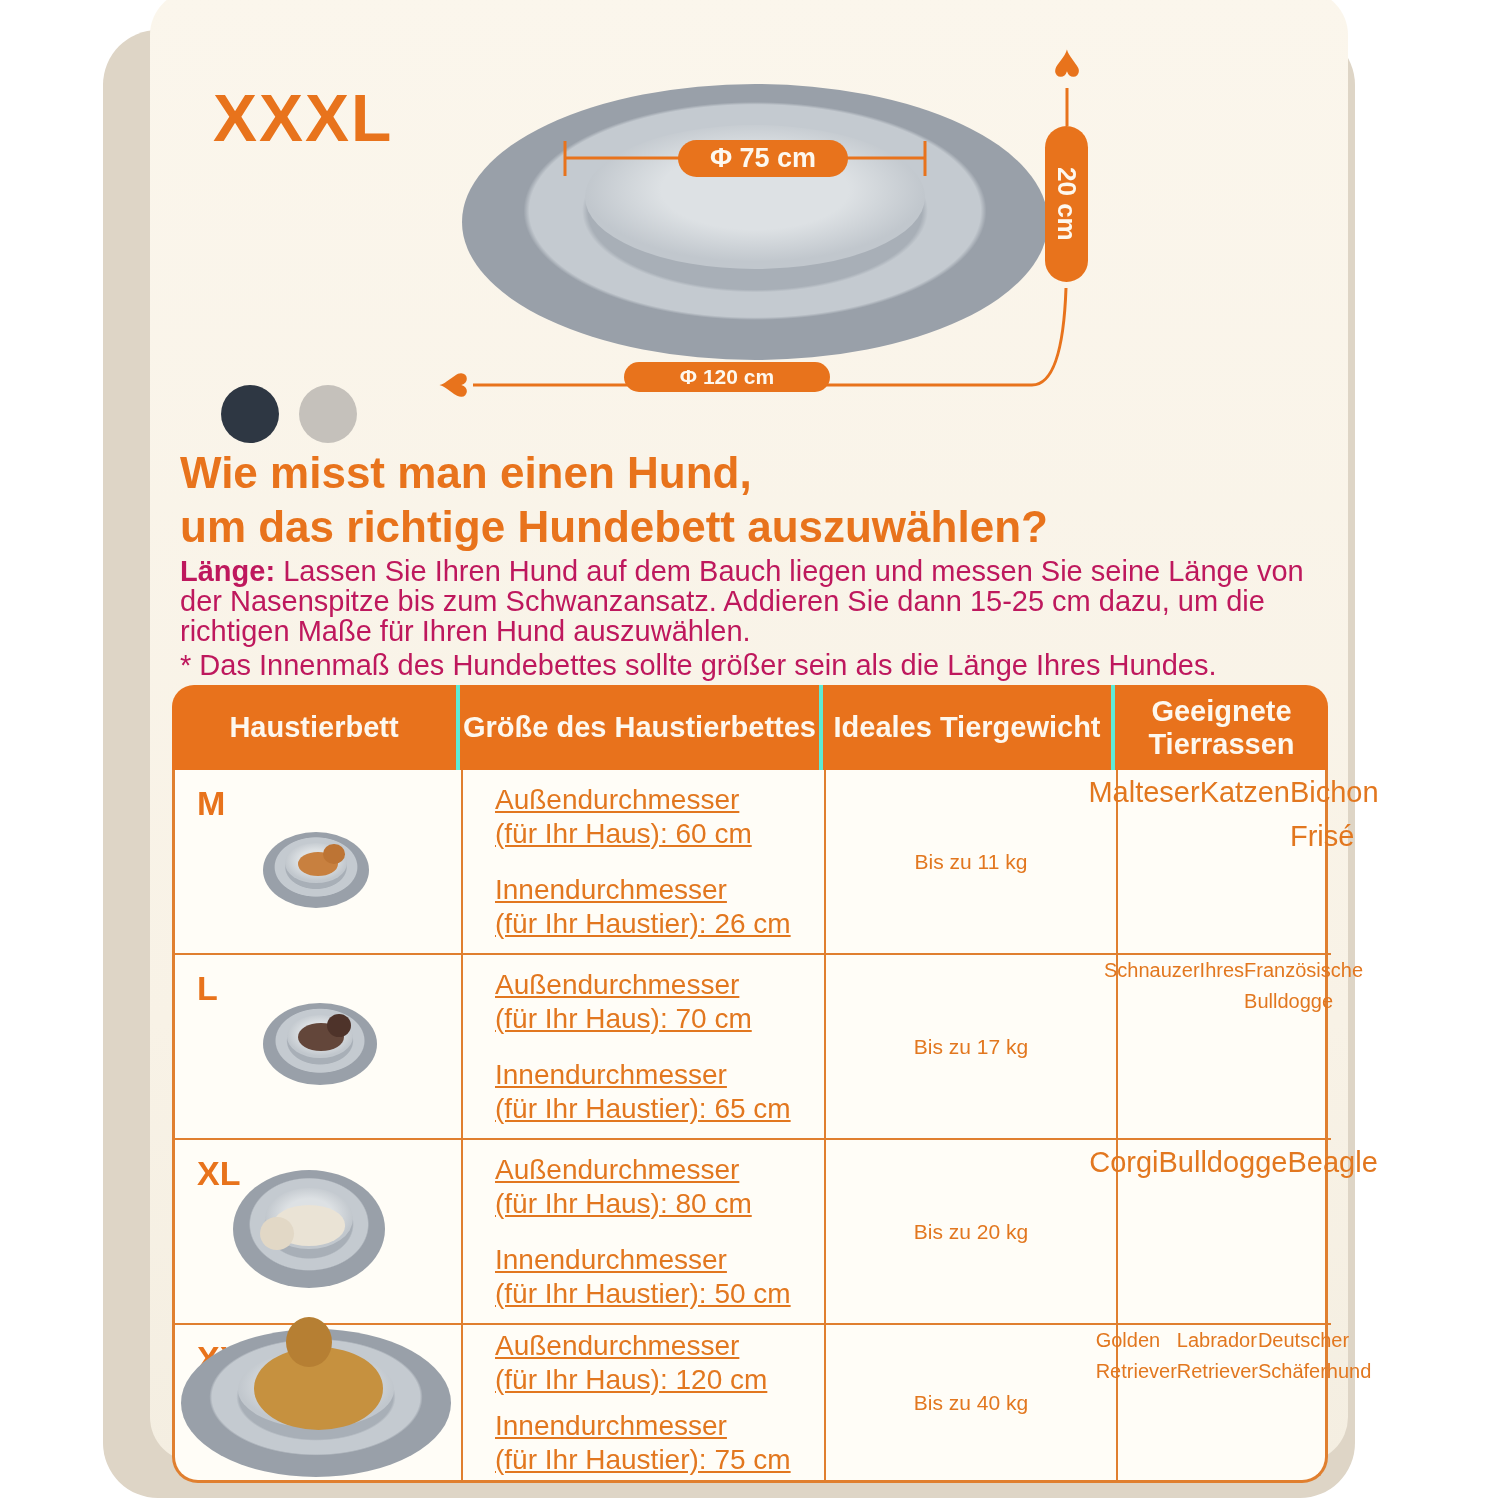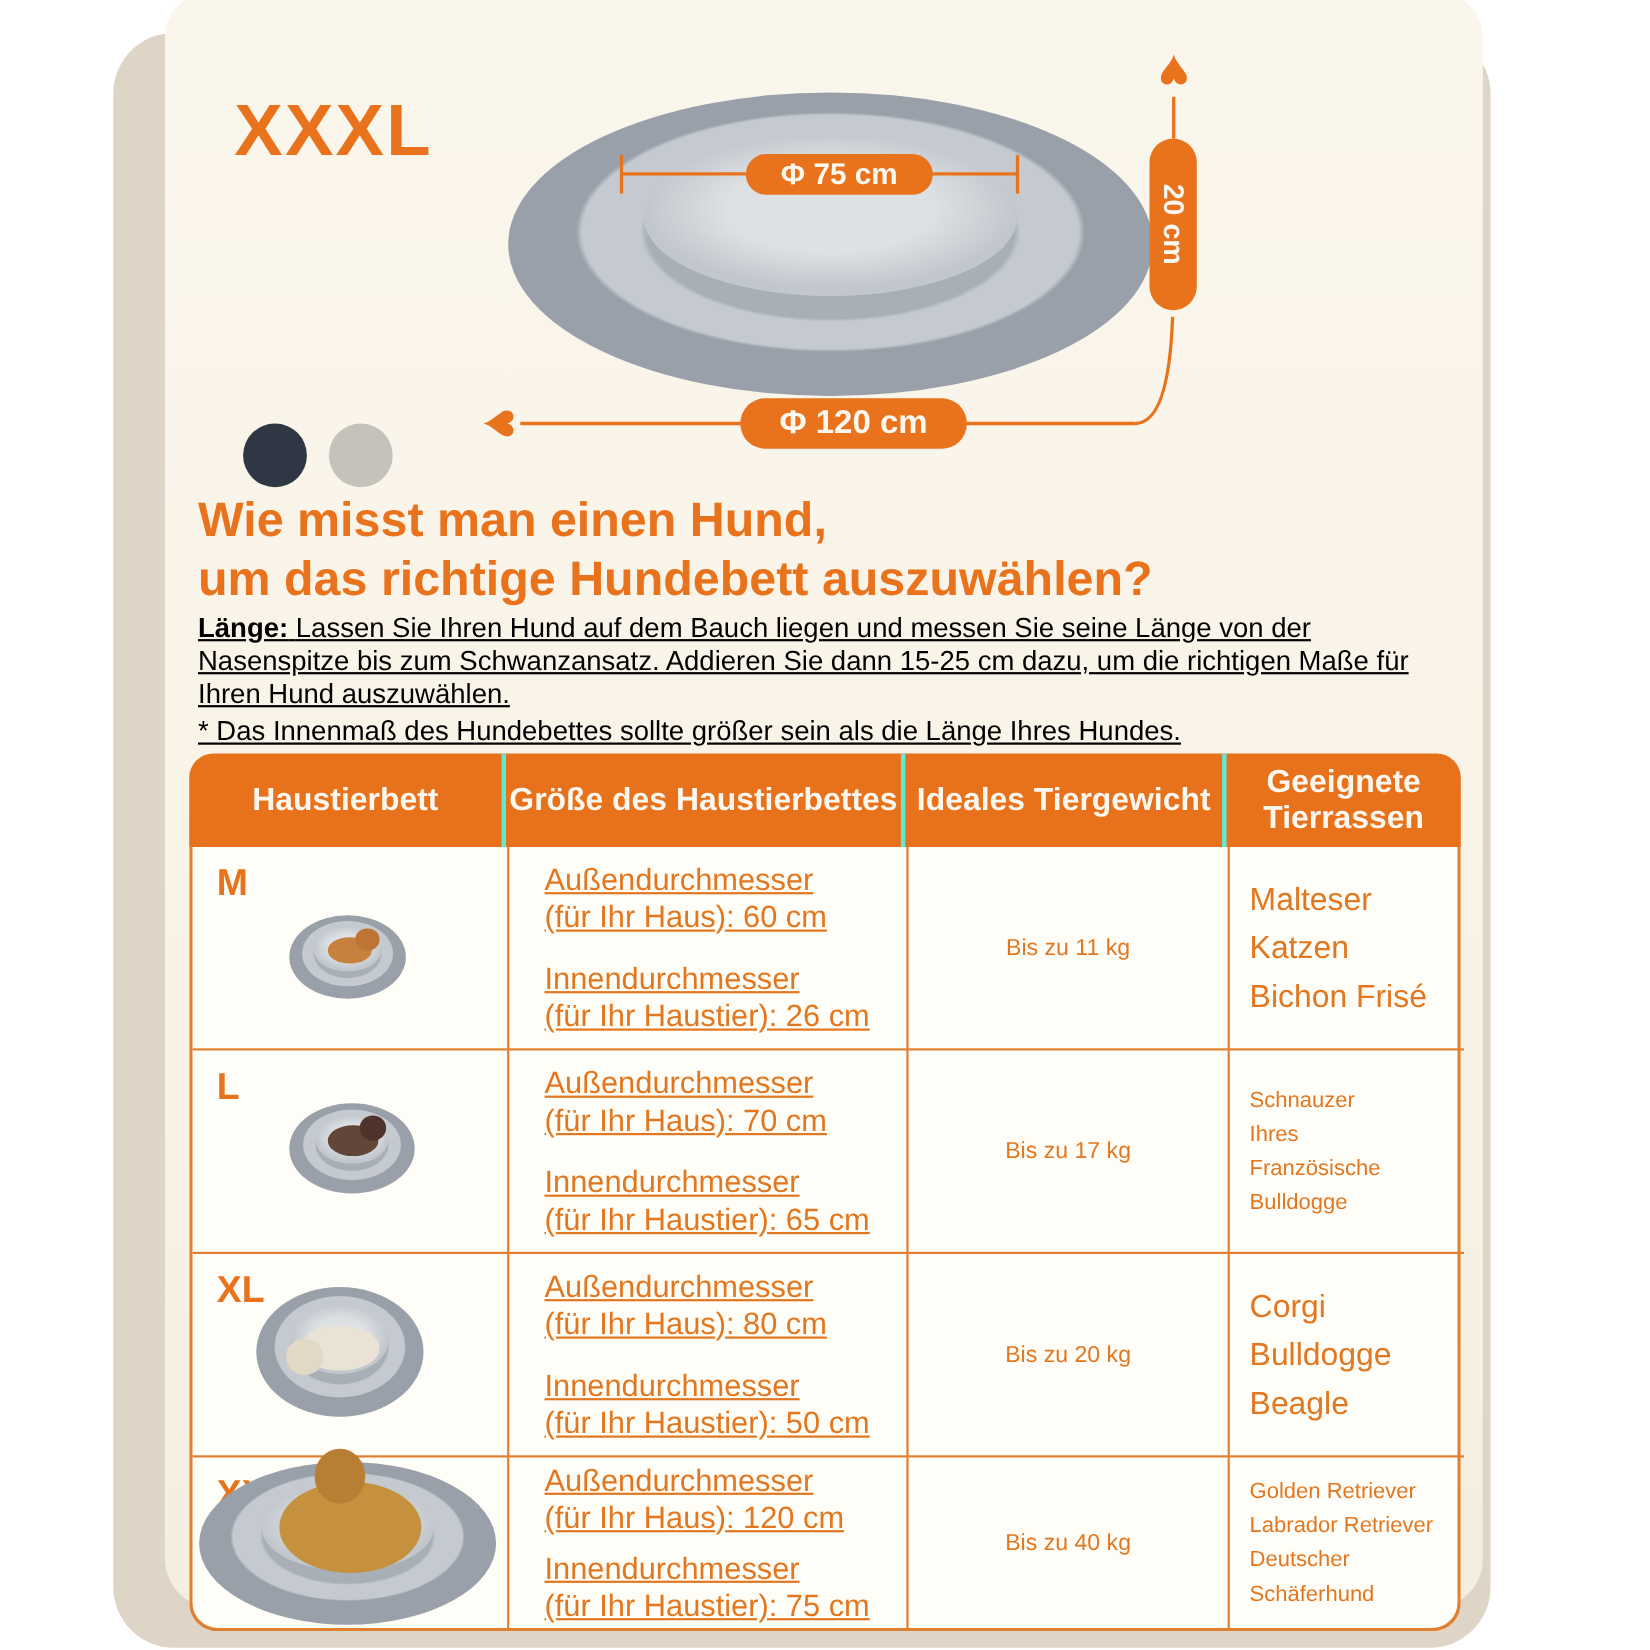--- a/index.html
+++ b/index.html
@@ -21,32 +21,32 @@
         background:radial-gradient(50% 50% at 50% 46%, #d7dbdf 0 33%, #a8afb7 35% 57%, #c4cad0 59% 77%, #99a0a9 79% 100%);}
   .cushion{position:absolute;left:21%;top:15%;width:58%;height:52%;border-radius:50%;
         background:radial-gradient(50% 50% at 50% 45%, #dde1e4 0 55%, #c1c7cd 100%);}
   .bed-hero{left:462px;top:84px;width:586px;height:276px;}
 
   .measure-svg{left:0;top:0;width:1500px;height:1500px;pointer-events:none;}
 
   .pill{position:absolute;background:#e8731c;color:#fdf8ef;font-weight:bold;text-align:center;
         display:flex;align-items:center;justify-content:center;}
   .pill75{left:678px;top:140px;width:170px;height:37px;border-radius:19px;font-size:27px;}
-  .pill120{left:673px;top:362px;width:206px;height:46px;border-radius:23px;font-size:30px;}
+  .pill120{left:624px;top:362px;width:206px;height:30px;border-radius:23px;font-size:21px;}
   .pill20{left:1045px;top:126px;width:43px;height:156px;border-radius:22px;font-size:26px;
           writing-mode:vertical-rl;text-orientation:mixed;}
 
   
   .swatch{position:absolute;width:58px;height:58px;border-radius:50%;}
   .swatch-dark{left:221px;top:385px;}
   .swatch-light{left:299px;top:385px;}
 
   
   .heading{left:180px;top:446px;font-size:44px;line-height:54px;font-weight:bold;color:#e8731c;}
-  .copy{left:180px;top:556px;width:1140px;font-size:25px;line-height:30px;color:#000000;text-decoration:underline;}
+  .copy{left:180px;top:556px;width:1140px;font-size:29px;line-height:30px;color:#be185d;}
   .copy b{font-weight:bold;}
   .copy .note{display:block;margin-top:4px;}
 
   
   .ptable{left:172px;top:685px;width:1156px;}
   .thead{display:grid;grid-template-columns:288px 363px 292px 213px;height:85px;
          background:#e8721c;border-radius:22px 22px 0 0;overflow:hidden;}
   .thead .hc{display:flex;align-items:center;justify-content:center;color:#fdf8ef;
          font-weight:bold;font-size:29px;line-height:33px;text-align:center;border-right:4px solid #5eead4;white-space:nowrap;}
   .thead .hc:last-child{border-right:none;white-space:normal;padding:0 8px;}
@@ -55,21 +55,21 @@
   .cell{position:relative;border-right:2px solid #e07f2f;border-bottom:2px solid #e07f2f;}
   .cell.c4,.cell.last{border-right:none;}
   .cell.r4{border-bottom:none;}
   .size-label{position:absolute;left:22px;top:14px;font-size:34px;font-weight:bold;color:#e8731c;}
   .dims{display:flex;flex-direction:column;justify-content:center;gap:22px;height:100%;
         padding-left:32px;color:#e2771f;font-size:28px;line-height:34px;text-decoration:underline;}
   .dims.tight{gap:12px;}
   .dims div{white-space:nowrap;}
   .weight{display:flex;align-items:center;justify-content:center;height:100%;
         color:#e2771f;font-size:21px;}
-  .breeds{display:flex;flex-direction:column;justify-content:center;height:100%;
+  .breeds{display:flex;flex-direction:row;justify-content:center;height:100%;
         padding-left:18px;color:#e2771f;font-size:29px;line-height:44px;}
   .breeds.small{font-size:20px;line-height:31px;}
 
   
   .thumb-m{left:88px;top:62px;width:106px;height:76px;}
   .thumb-l{left:88px;top:48px;width:114px;height:82px;}
   .thumb-xl{left:58px;top:30px;width:152px;height:118px;}
   .thumb-xxxl{left:6px;top:4px;width:270px;height:148px;}
   .dog{position:absolute;border-radius:50%;}
   .dog.m-body{left:33%;top:26%;width:38%;height:32%;background:#c8803f;}

